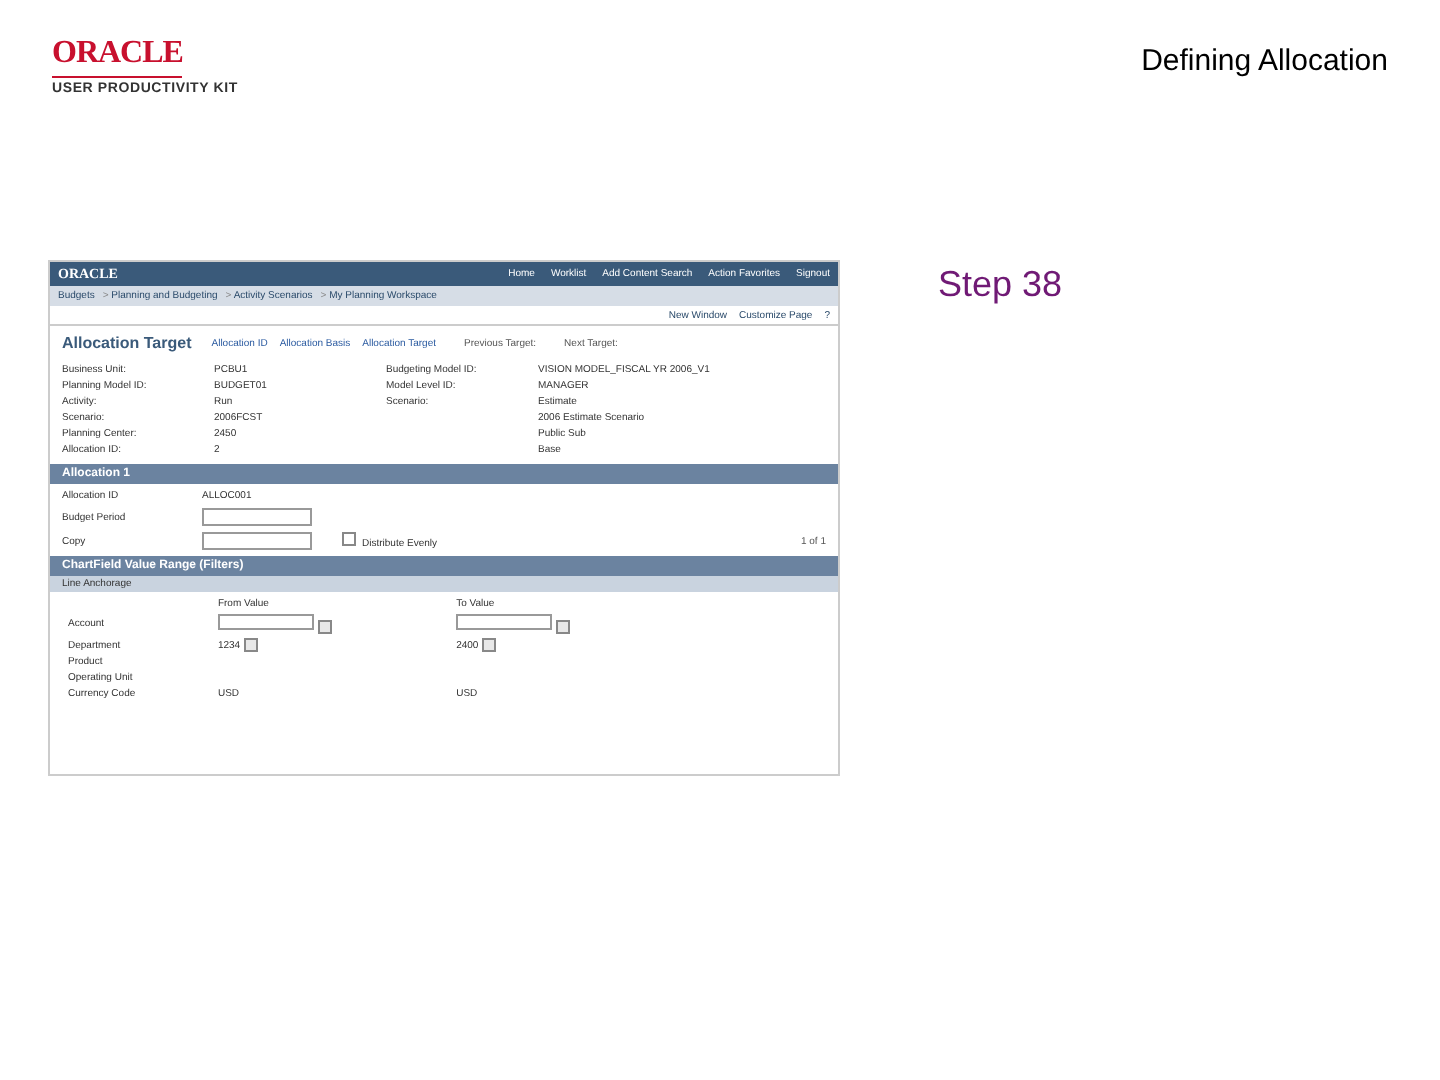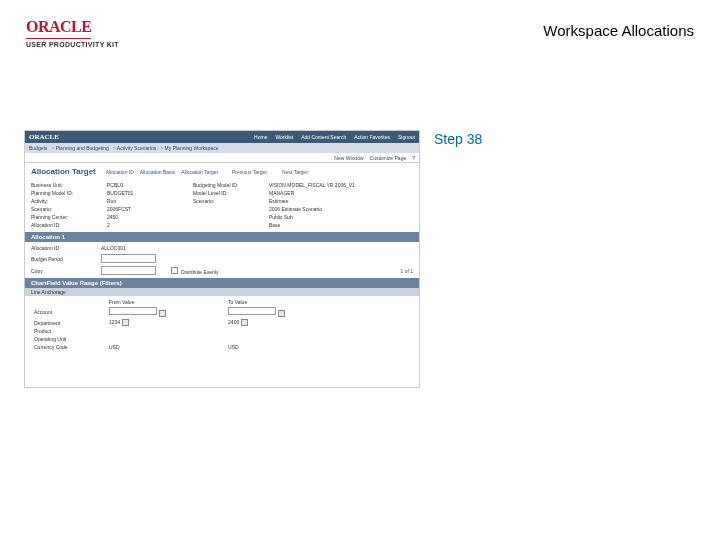--- a/index.html
+++ b/index.html
@@ -152,36 +152,37 @@
   .mini-input { border: 1px solid #999; height: 8px; width: 48px; display: inline-block; background:#fff; }
   .lookup {
     width: 7px; height: 7px; display:inline-block; vertical-align:middle;
     background:#e8e8e8; border:1px solid #888; margin-left:2px;
   }
   .subhdr {
     background:#c9d3df; font-size:5px; padding:1px 6px; color:#333;
   }
   .right-pane {
     flex: 1;
-    font-size: 14px;
-    color: #0369a1;
+    font-size: 18px;
+    color: #701a75;
     line-height: 1.35;
+    margin-left: 35px;
   }
   .step-label { margin-bottom: 18px; }
   .instruction b { font-weight: bold; }
 </style>
 </head>
 <body>
 
 <div class="header">
   <div class="logo-block">
     <div class="logo">ORACLE</div>
     <div class="logo-sub">USER PRODUCTIVITY KIT</div>
   </div>
-  <div class="doc-title">Workspace Allocations</div>
+  <div class="doc-title">Defining Allocation</div>
 </div>
 
 <div class="content">
   <div class="left-pane">
     <div class="app-bar">
       <div class="app-bar-left">ORACLE</div>
       <div class="app-bar-right">
         <span>Home</span>
         <span>Worklist</span>
         <span>Add Content Search</span>

